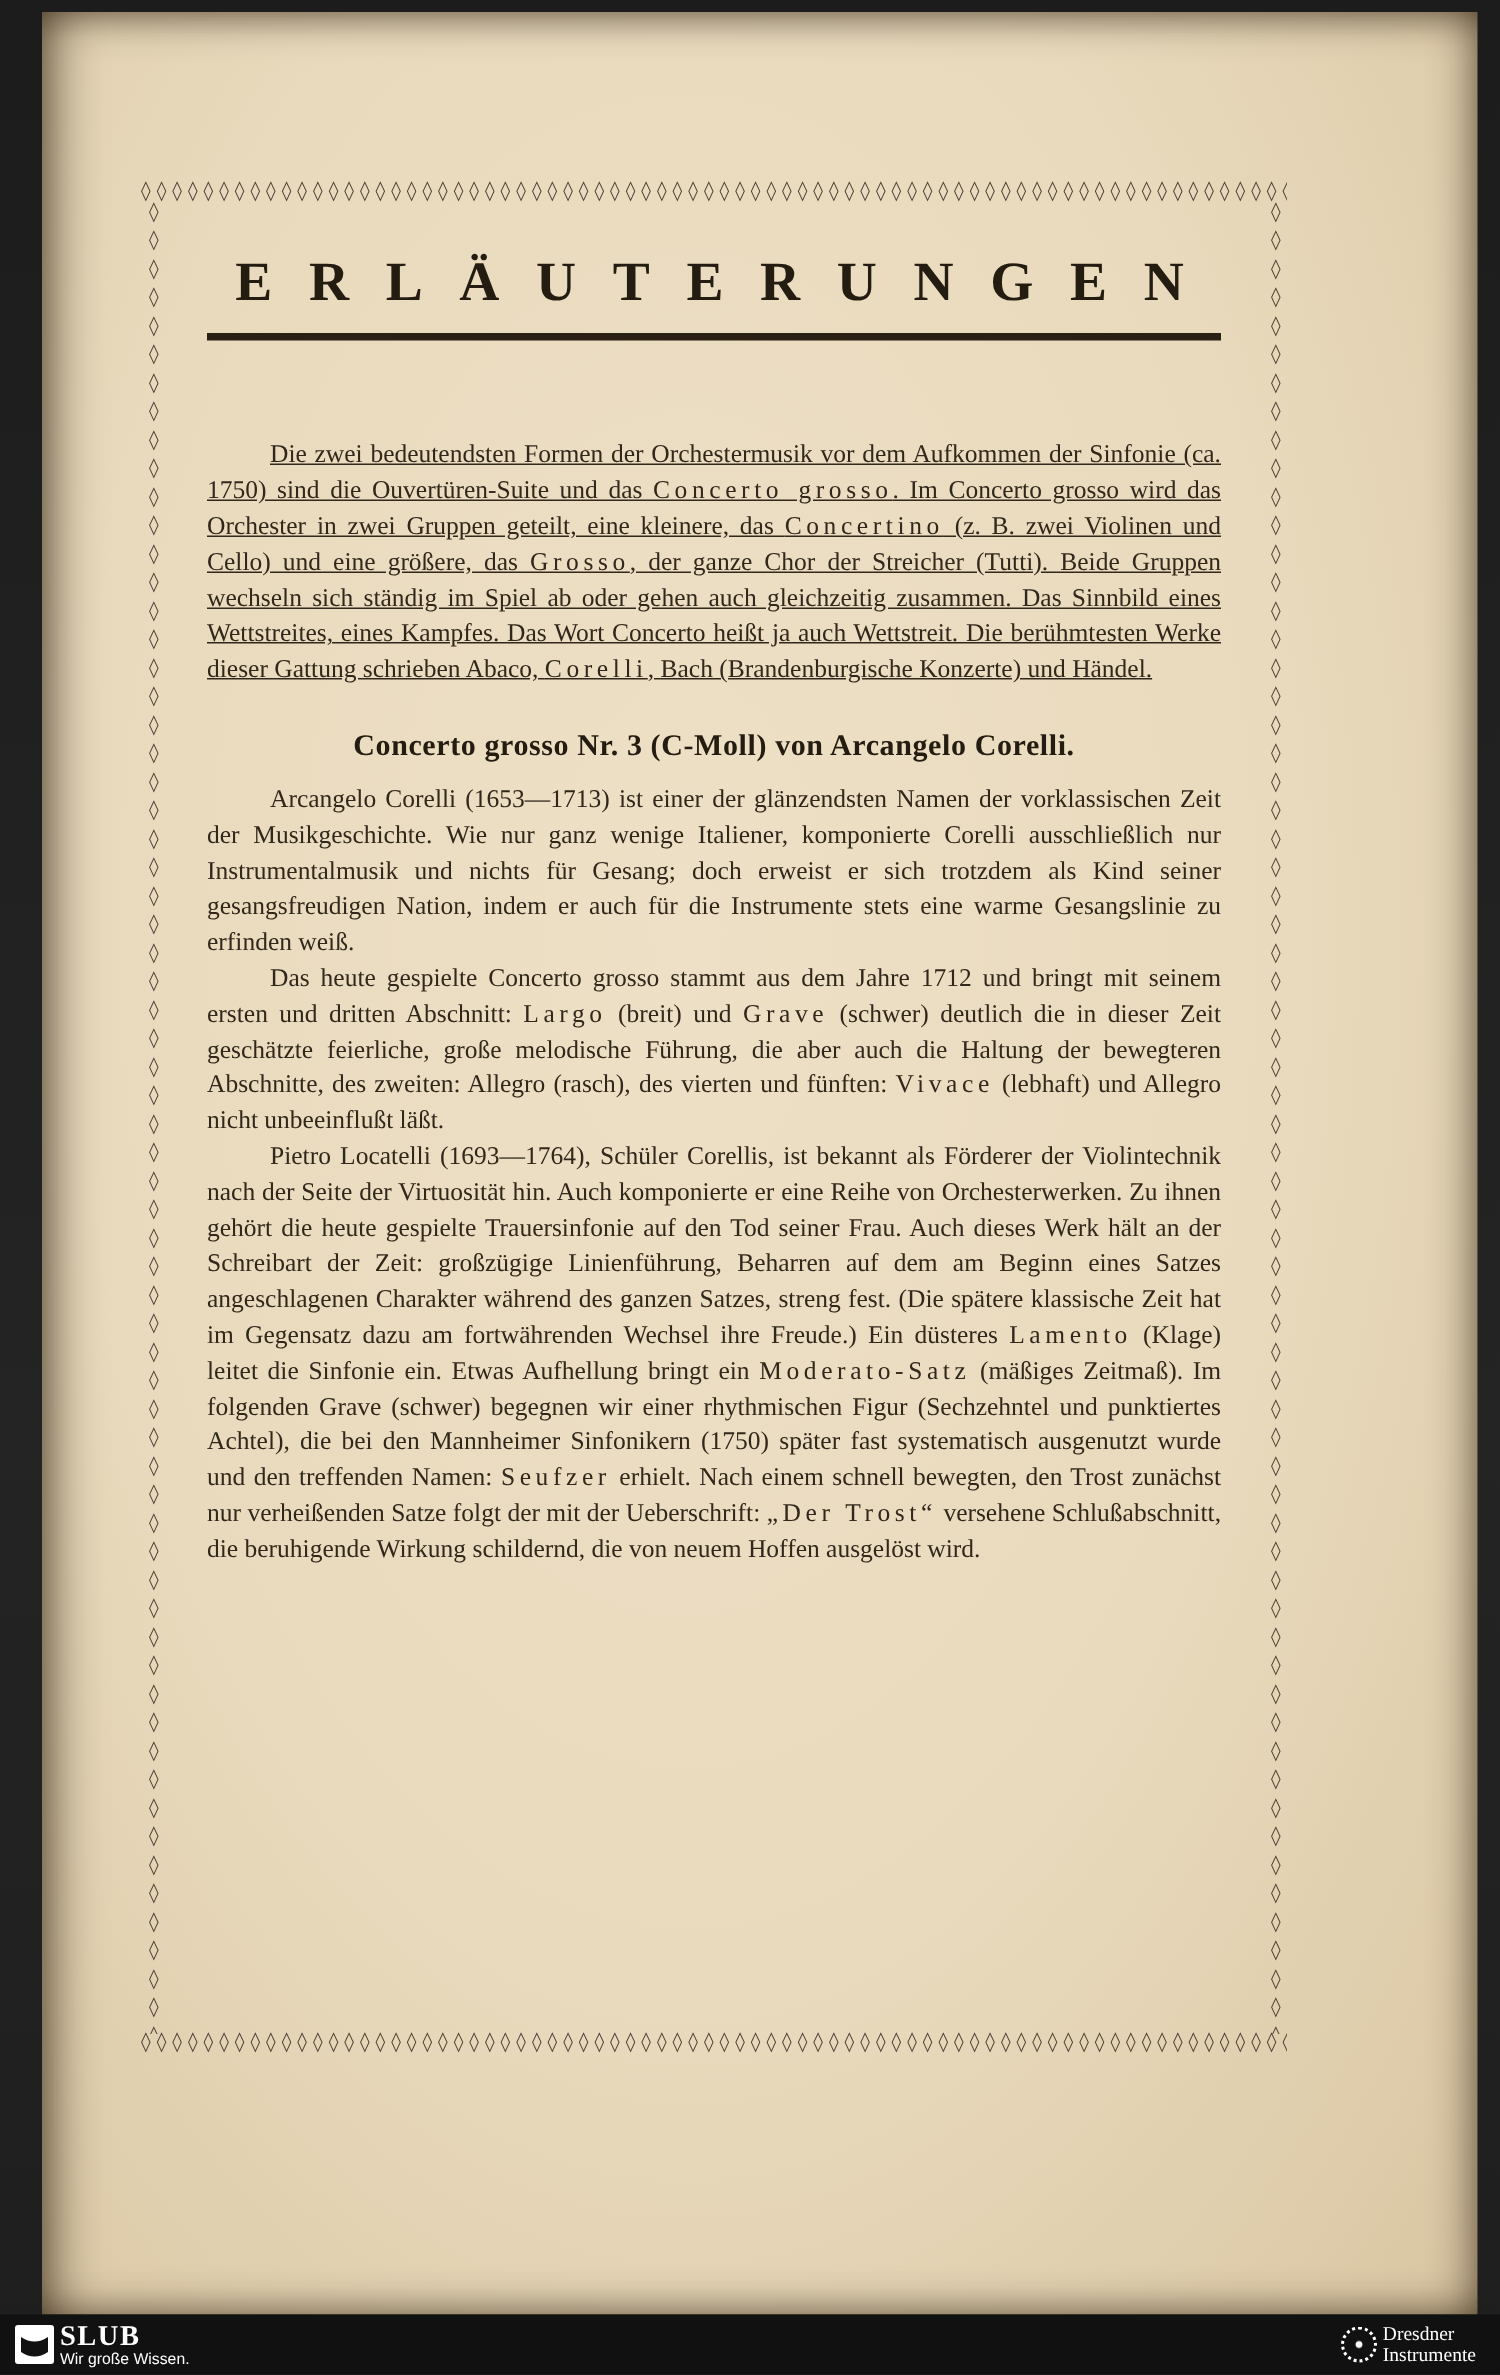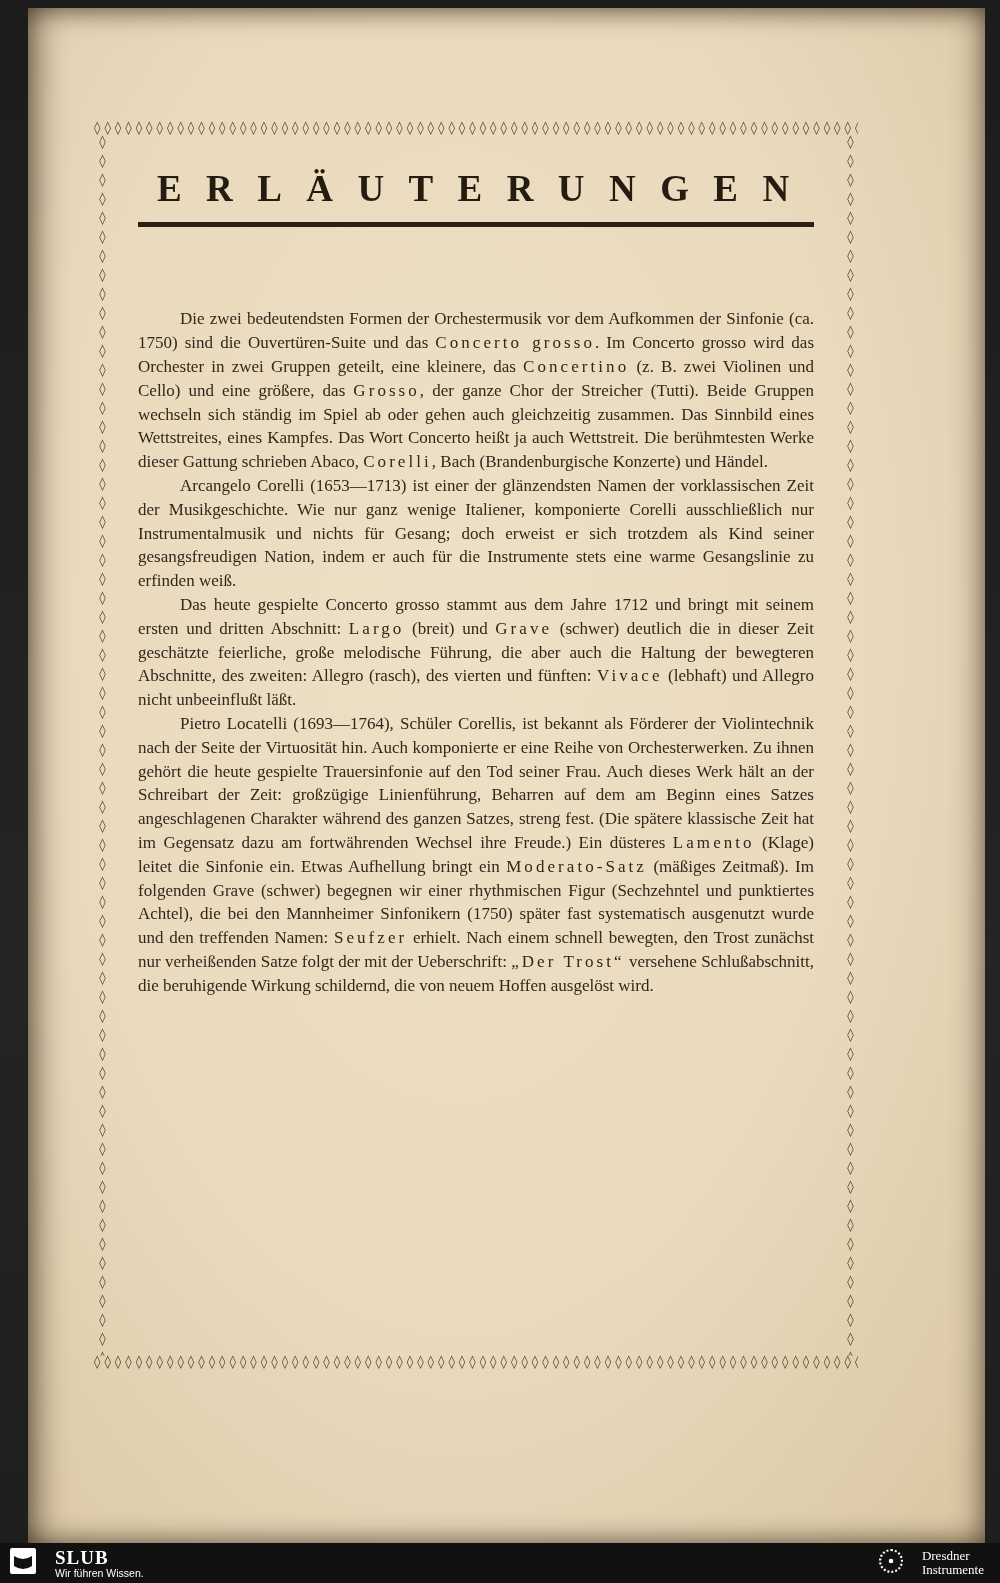--- a/index.html
+++ b/index.html
@@ -75,38 +75,38 @@
     height:5px;
     background:var(--rule);
   }
   .par {
     font-size:17px;
     line-height:23.8px;
     text-align:justify;
     text-indent:42px;
     color:var(--ink);
   }
-  .par.first { margin-top:80px; }
+  .par.first { margin-top:64px;text-decoration:underline; }
   .sperr { letter-spacing:0.18em; }
   .heading {
     margin:28px 0 12px;
     font-size:20px;
     font-weight:bold;
     text-align:center;
     color:#241c10;
     letter-spacing:0.02em;
   }
   .footer {
     position:absolute; left:0; bottom:0; width:1000px; height:40px;
     background:var(--footer-background);
     display:flex; align-items:center; justify-content:space-between;
     padding:0 16px 0 10px;
     z-index:5;
   }
-  .brand { display:flex; align-items:flex-start; gap:19px; text-decoration:none; cursor:pointer; }
+  .brand { display:flex; align-items:center; gap:4px; text-decoration:none; cursor:pointer; }
   .slub-logo { width:26px; height:26px; display:block; }
   .slub-text { display:flex; flex-direction:column; }
   .slub-name {
     color:var(--footer-text);
     font-family:"Liberation Serif", serif;
     font-weight:bold;
     font-size:19px;
     line-height:19px;
     letter-spacing:1px;
   }
@@ -142,39 +142,40 @@
       <div class="orn orn-h orn-bottom">◊◊◊◊◊◊◊◊◊◊◊◊◊◊◊◊◊◊◊◊◊◊◊◊◊◊◊◊◊◊◊◊◊◊◊◊◊◊◊◊◊◊◊◊◊◊◊◊◊◊◊◊◊◊◊◊◊◊◊◊◊◊◊◊◊◊◊◊◊◊◊◊◊◊◊◊◊◊◊◊◊◊◊◊◊◊◊◊◊◊◊◊◊◊◊◊◊◊◊◊◊◊◊◊◊◊◊◊◊◊</div>
       <div class="orn orn-v orn-left">◊◊◊◊◊◊◊◊◊◊◊◊◊◊◊◊◊◊◊◊◊◊◊◊◊◊◊◊◊◊◊◊◊◊◊◊◊◊◊◊◊◊◊◊◊◊◊◊◊◊◊◊◊◊◊◊◊◊◊◊◊◊◊◊◊◊◊◊◊◊◊◊◊◊◊◊◊◊◊◊◊◊◊◊◊◊◊◊◊◊◊◊◊◊◊◊◊◊◊◊◊◊◊◊◊◊◊◊◊◊</div>
       <div class="orn orn-v orn-right">◊◊◊◊◊◊◊◊◊◊◊◊◊◊◊◊◊◊◊◊◊◊◊◊◊◊◊◊◊◊◊◊◊◊◊◊◊◊◊◊◊◊◊◊◊◊◊◊◊◊◊◊◊◊◊◊◊◊◊◊◊◊◊◊◊◊◊◊◊◊◊◊◊◊◊◊◊◊◊◊◊◊◊◊◊◊◊◊◊◊◊◊◊◊◊◊◊◊◊◊◊◊◊◊◊◊◊◊◊◊</div>
 
       <div class="content">
         <h1 class="title">ERLÄUTERUNGEN</h1>
         <div class="title-rule"></div>
 
         <p class="par first"><span>Die zwei bedeutendsten Formen der Orchestermusik vor dem Aufkommen der Sinfonie (ca. 1750) sind die Ouvertüren-Suite und das </span><span class="sperr">Concerto grosso</span><span>. Im Concerto grosso wird das Orchester in zwei Gruppen geteilt, eine kleinere, das </span><span class="sperr">Concertino</span><span> (z. B. zwei Violinen und Cello) und eine größere, das </span><span class="sperr">Grosso</span><span>, der ganze Chor der Streicher (Tutti). Beide Gruppen wechseln sich ständig im Spiel ab oder gehen auch gleichzeitig zusammen. Das Sinnbild eines Wettstreites, eines Kampfes. Das Wort Concerto heißt ja auch Wettstreit. Die berühmtesten Werke dieser Gattung schrieben Abaco, </span><span class="sperr">Corelli</span><span>, Bach (Brandenburgische Konzerte) und Händel.</span></p>
 
+        <h2 class="heading">Concerto grosso Nr. 3 (C-Moll) von Arcangelo Corelli.</h2>
         <p class="par"><span>Arcangelo Corelli (1653—1713) ist einer der glänzendsten Namen der vorklassischen Zeit der Musikgeschichte. Wie nur ganz wenige Italiener, komponierte Corelli ausschließlich nur Instrumentalmusik und nichts für Gesang; doch erweist er sich trotzdem als Kind seiner gesangsfreudigen Nation, indem er auch für die Instrumente stets eine warme Gesangslinie zu erfinden weiß.</span></p>
         <p class="par"><span>Das heute gespielte Concerto grosso stammt aus dem Jahre 1712 und bringt mit seinem ersten und dritten Abschnitt: </span><span class="sperr">Largo</span><span> (breit) und </span><span class="sperr">Grave</span><span> (schwer) deutlich die in dieser Zeit geschätzte feierliche, große melodische Führung, die aber auch die Haltung der bewegteren Abschnitte, des zweiten: Allegro (rasch), des vierten und fünften: </span><span class="sperr">Vivace</span><span> (lebhaft) und Allegro nicht unbeeinflußt läßt.</span></p>
 
         <p class="par"><span>Pietro Locatelli (1693—1764), Schüler Corellis, ist bekannt als Förderer der Violintechnik nach der Seite der Virtuosität hin. Auch komponierte er eine Reihe von Orchesterwerken. Zu ihnen gehört die heute gespielte Trauersinfonie auf den Tod seiner Frau. Auch dieses Werk hält an der Schreibart der Zeit: großzügige Linienführung, Beharren auf dem am Beginn eines Satzes angeschlagenen Charakter während des ganzen Satzes, streng fest. (Die spätere klassische Zeit hat im Gegensatz dazu am fortwährenden Wechsel ihre Freude.) Ein düsteres </span><span class="sperr">Lamento</span><span> (Klage) leitet die Sinfonie ein. Etwas Aufhellung bringt ein </span><span class="sperr">Moderato-Satz</span><span> (mäßiges Zeitmaß). Im folgenden Grave (schwer) begegnen wir einer rhythmischen Figur (Sechzehntel und punktiertes Achtel), die bei den Mannheimer Sinfonikern (1750) später fast systematisch ausgenutzt wurde und den treffenden Namen: </span><span class="sperr">Seufzer</span><span> erhielt. Nach einem schnell bewegten, den Trost zunächst nur verheißenden Satze folgt der mit der Ueberschrift: </span><span class="sperr">„Der Trost“</span><span> versehene Schlußabschnitt, die beruhigende Wirkung schildernd, die von neuem Hoffen ausgelöst wird.</span></p>
       </div>
     </div>
   </div>
 
   <footer class="footer">
     <a class="brand">
       <span class="slub-logo">
         <svg width="26" height="26" viewBox="0 0 26 26" aria-hidden="true">
           <rect x="0" y="0" width="26" height="26" rx="2" fill="#ffffff"></rect>
           <path d="M4 8 Q13 14 22 8 L22 18 Q13 24 4 18 Z" fill="#111111"></path>
         </svg>
       </span>
       <span class="slub-text">
         <span class="slub-name">SLUB</span>
-        <span class="slub-tagline">Wir führen Wissen.</span>
+        <span class="slub-tagline">Wir große Wissen.</span>
       </span>
     </a>
 
     <a class="brand">
       <span class="phil-logo"></span>
       <span class="phil-text">
         <span>Dresdner</span>
         <span>Instrumente</span>
       </span>
     </a>

